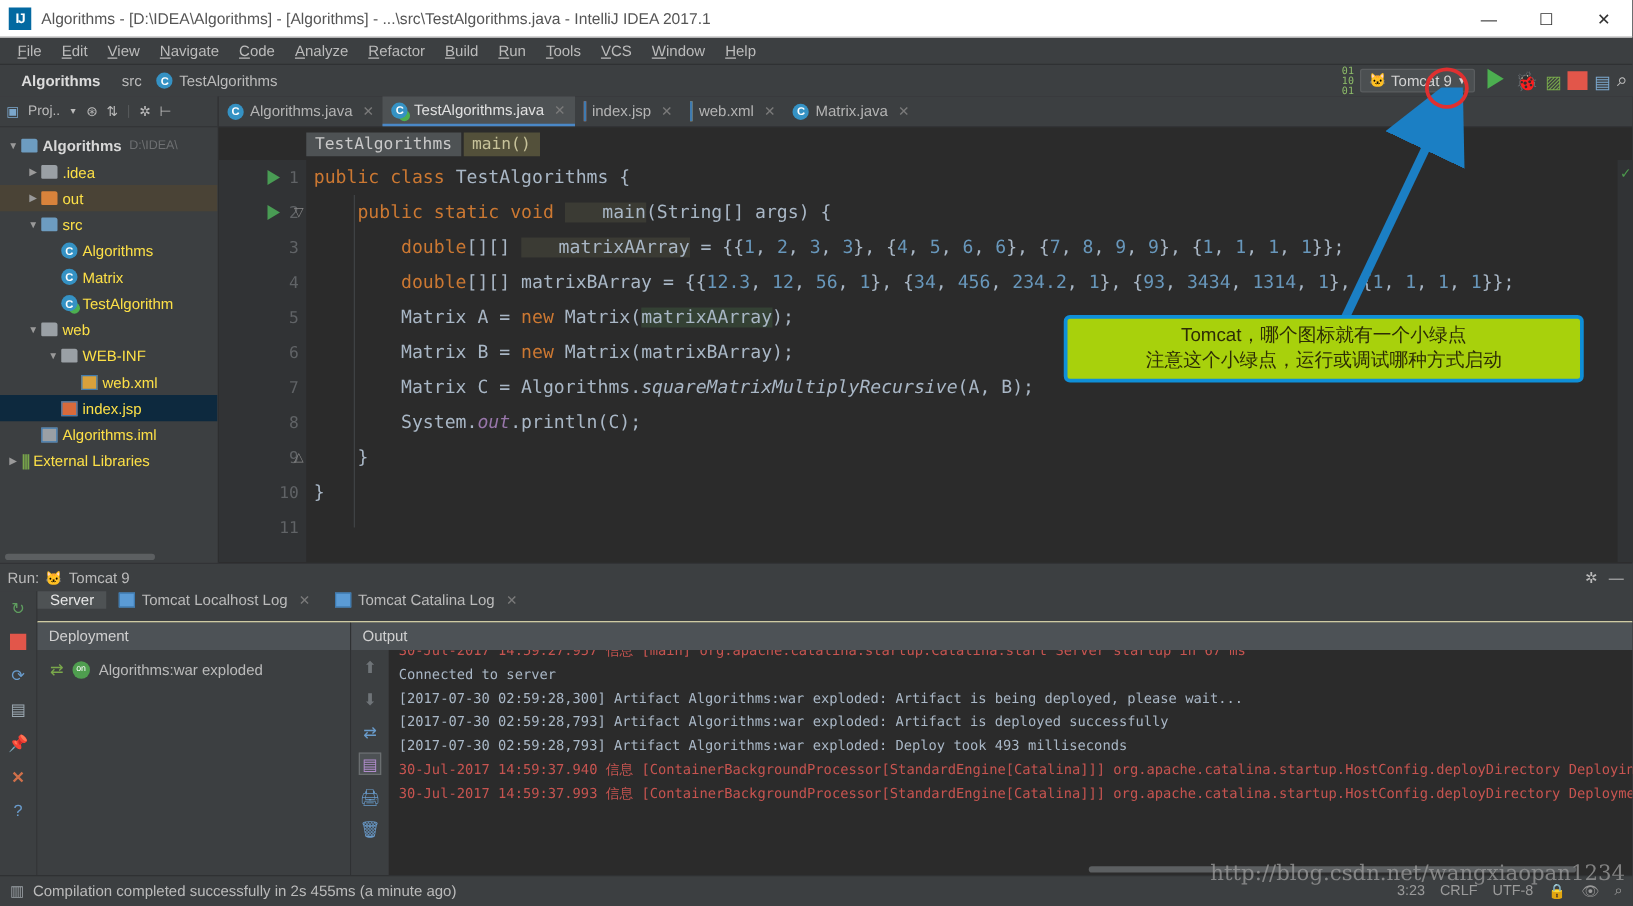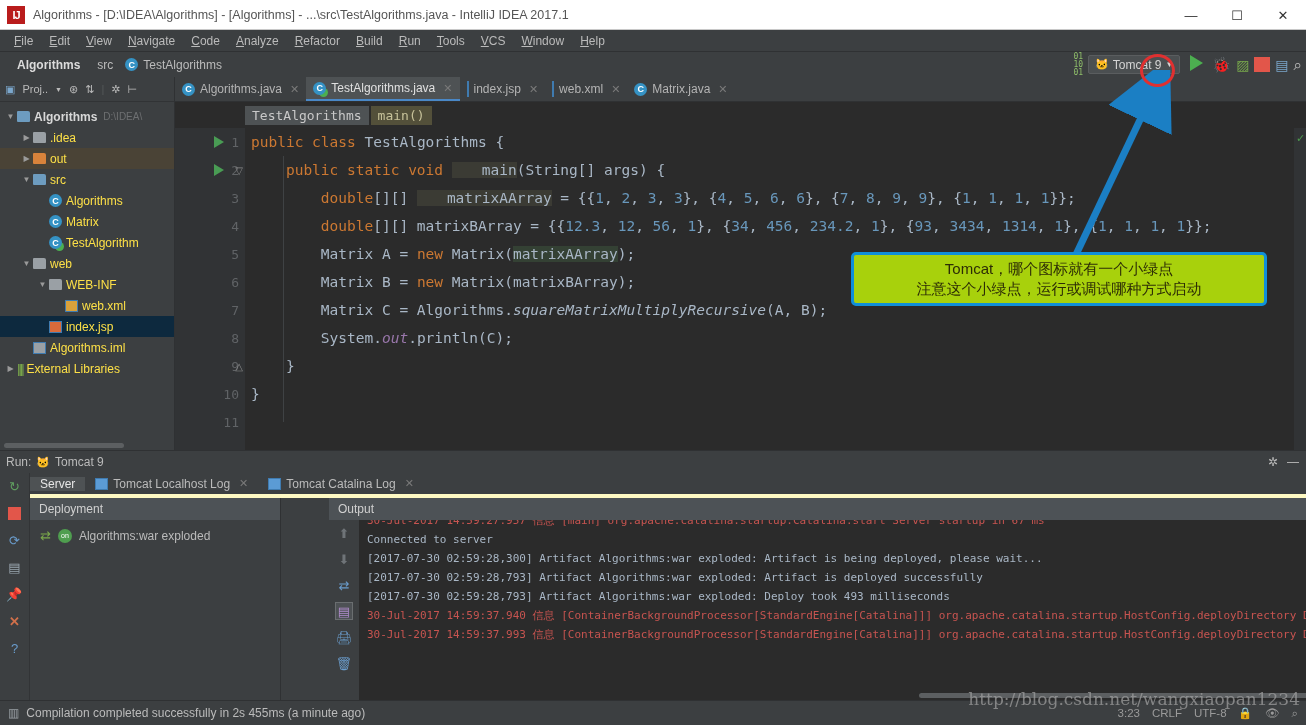--- a/index.html
+++ b/index.html
@@ -11,21 +11,21 @@
     overflow:hidden; position:relative;
   }
   .mono { font-family:"DejaVu Sans Mono","Liberation Mono",monospace; }
 
   
   #titlebar{
     height:30px; background:#ffffff; display:flex; align-items:center;
     border-bottom:1px solid #c8c8c8; position:relative;
   }
   #app-logo{
-    width:18px;height:18px;margin:0 8px 0 7px;background:#b91c1c;color:#fff;
+    width:18px;height:18px;margin:0 8px 0 7px;background:#0369a1;color:#fff;
     font-size:11px;font-weight:bold;display:flex;align-items:center;justify-content:center;
     letter-spacing:-1px;
   }
   #title-text{ color:#555; font-size:12.5px; }
   .wbtn{ width:46px;height:30px;display:flex;align-items:center;justify-content:center;
          color:#333;font-size:13px; }
   #winbtns{ position:absolute; right:0; top:0; display:flex; }
 
   
   #menubar{
@@ -124,25 +124,25 @@
   #runwin{ height:250px; background:#3c3f41; display:flex; flex-direction:column;
            border-top:1px solid #2f3133; }
   #runhead{ height:22px;display:flex;align-items:center;gap:5px;padding-left:6px;
             font-size:12px;position:relative; }
   #runhead-right{ position:absolute;right:7px;display:flex;gap:9px;align-items:center; }
   #runbody{ flex:1; display:flex; min-height:0; }
   #runstrip{ width:30px;background:#3c3f41;display:flex;flex-direction:column;
              align-items:center;padding-top:4px;gap:9px;border-right:1px solid #323436; }
   .sbi{ width:18px;height:18px;display:flex;align-items:center;justify-content:center;font-size:13px; }
   #runmain{ flex:1; display:flex; flex-direction:column; min-width:0; }
-  #runtabs{ height:25px;display:flex;align-items:center;border-bottom:4px solid #fef9c3; }
+  #runtabs{ height:25px;display:flex;align-items:flex-start;border-bottom:1px solid #fef9c3; }
   .rtab{ display:flex;align-items:center;gap:5px;padding:0 10px;font-size:12px;color:#bbbbbb; }
   .rtab.active{ background:#4e5254;color:#e6e6e6; }
   .rtab .x{ color:#7a7a7a;margin-left:4px;font-size:11px; }
-  #panes{ flex:1; display:flex; min-height:0;gap:48px; }
+  #panes{ flex:1; display:flex; min-height:0; }
   #deploypane{ width:251px; display:flex;flex-direction:column;
                border-right:1px solid #2f3133; }
   #outpane{ flex:1; display:flex; flex-direction:column; min-width:0; }
   .panehdr{ height:22px;background:#4d5256;display:flex;align-items:center;
             padding-left:9px;font-size:12px;color:#d0d0d0; }
   #deploylist{ flex:1; background:#3c3f41; padding-top:8px; }
   .deployrow{ display:flex;align-items:center;gap:7px;padding-left:10px;font-size:12px; }
   #outinner{ flex:1; display:flex; min-height:0; }
   #outstrip{ width:30px;background:#3c3f41;display:flex;flex-direction:column;
              align-items:center;padding-top:4px;gap:8px; }

